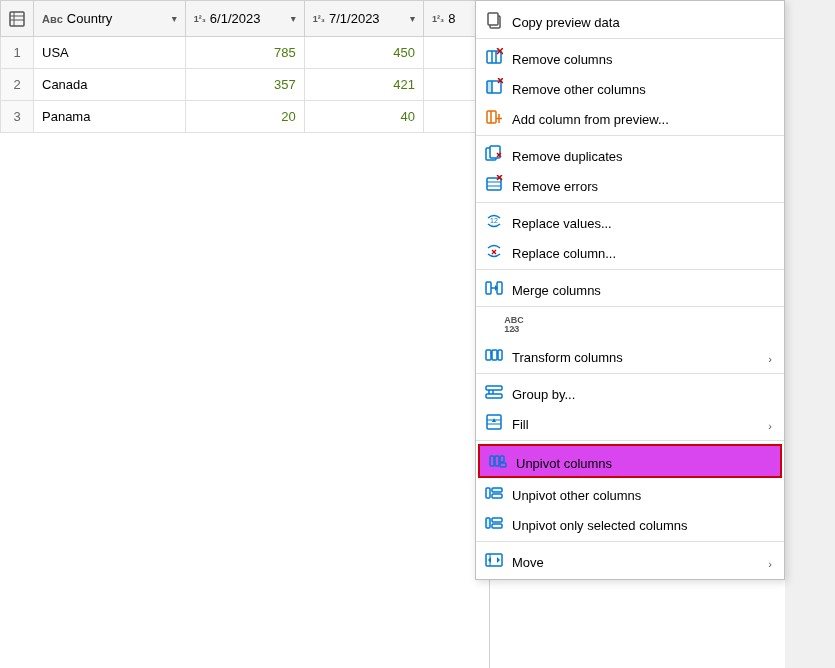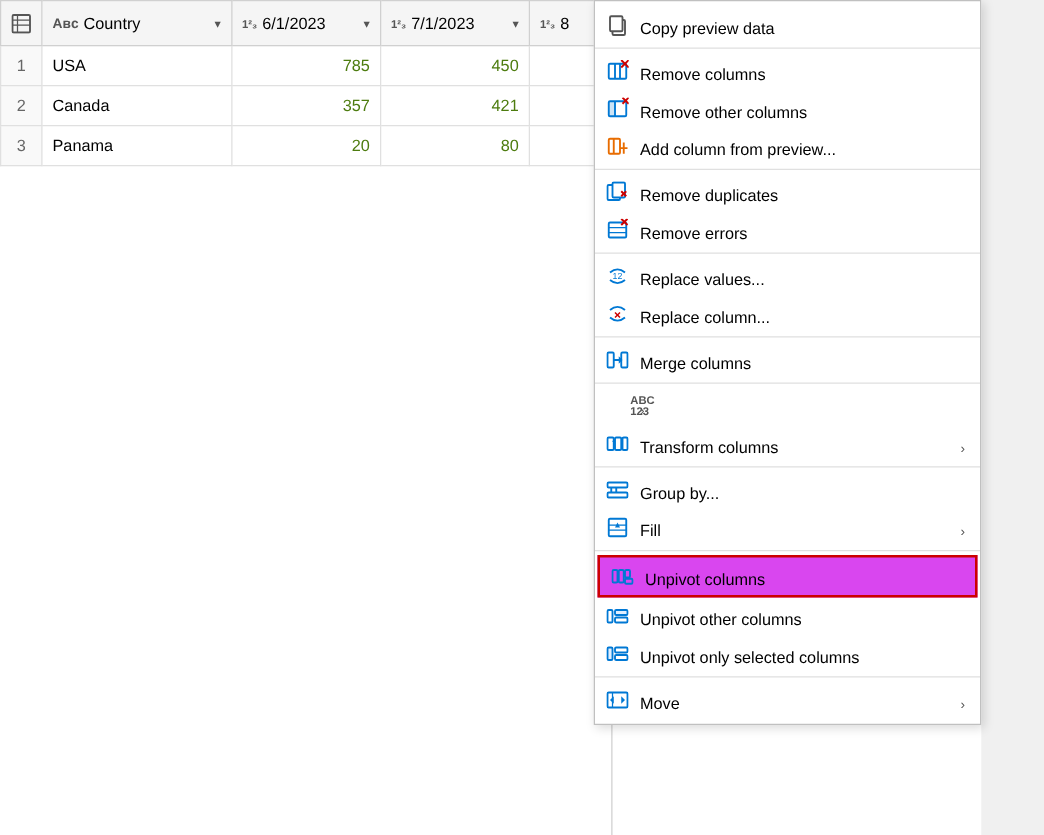--- a/index.html
+++ b/index.html
@@ -211,21 +211,21 @@
           <td class="row-num">2</td>
           <td>Canada</td>
           <td class="num">357</td>
           <td class="num">421</td>
           <td></td>
         </tr>
         <tr>
           <td class="row-num">3</td>
           <td>Panama</td>
           <td class="num">20</td>
-          <td class="num">80</td>
+          <td class="num">40</td>
           <td></td>
         </tr>
       </tbody>
     </table>
   </div>
 
   <div class="context-menu">
 
     <div class="menu-item">
       <div class="menu-icon icon-gray">

